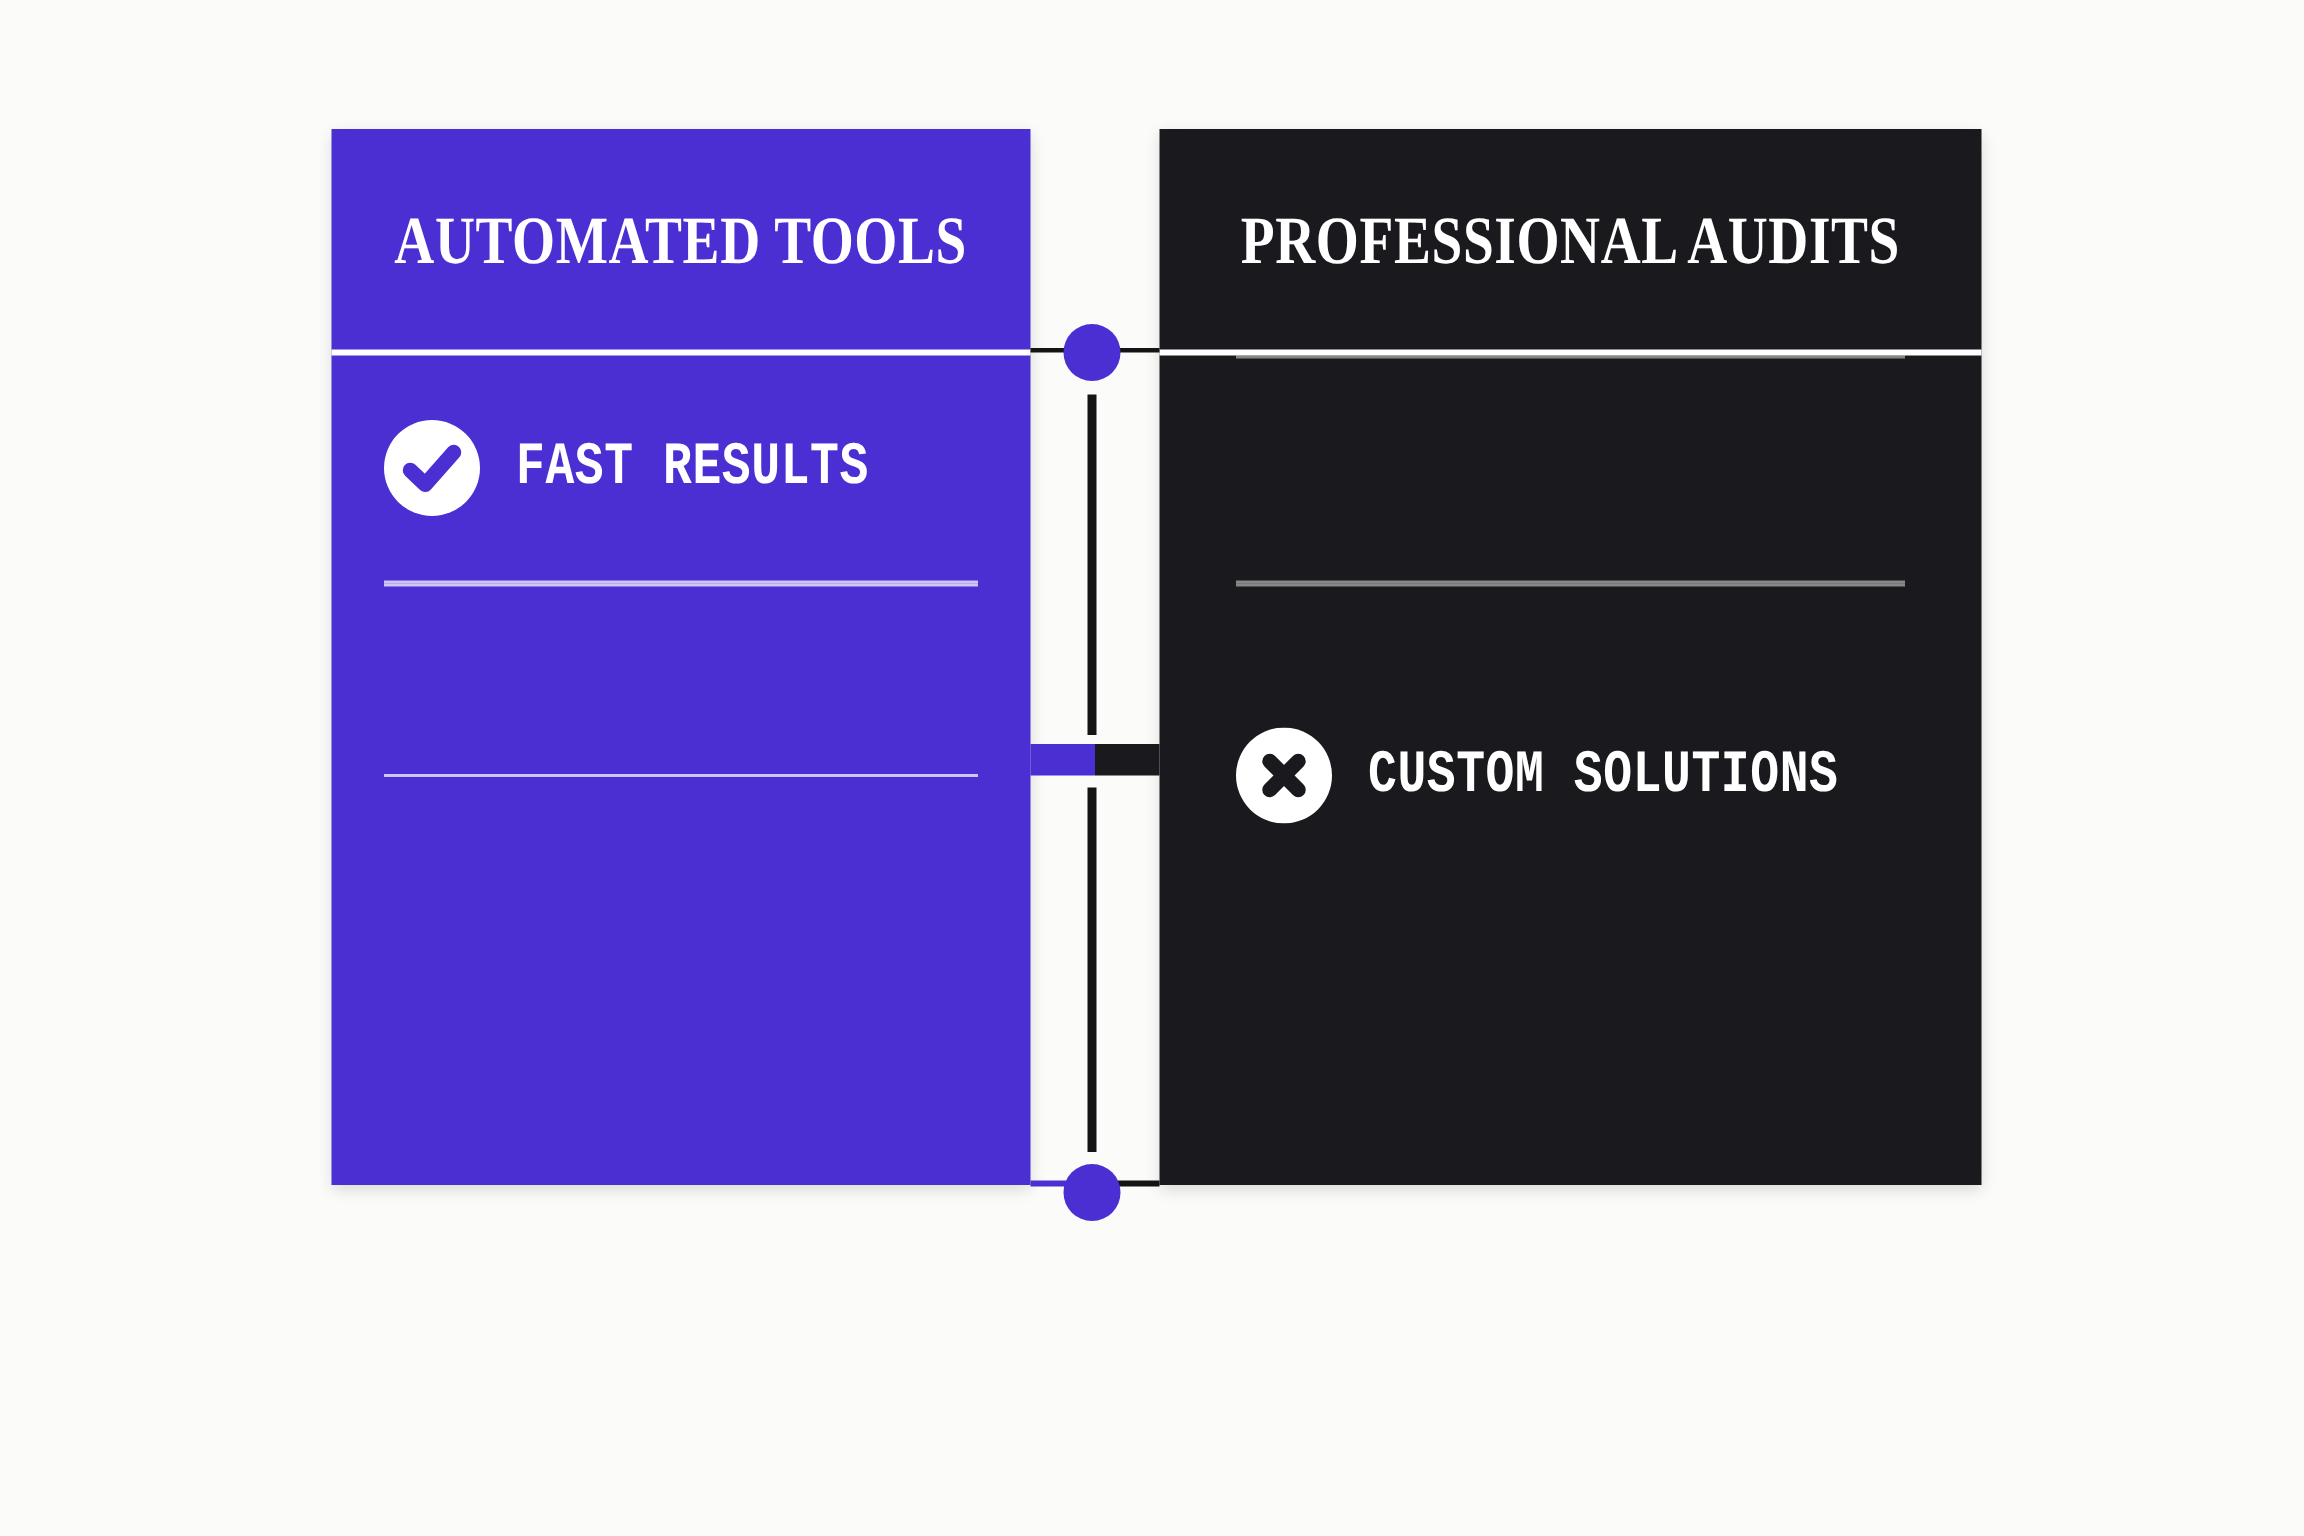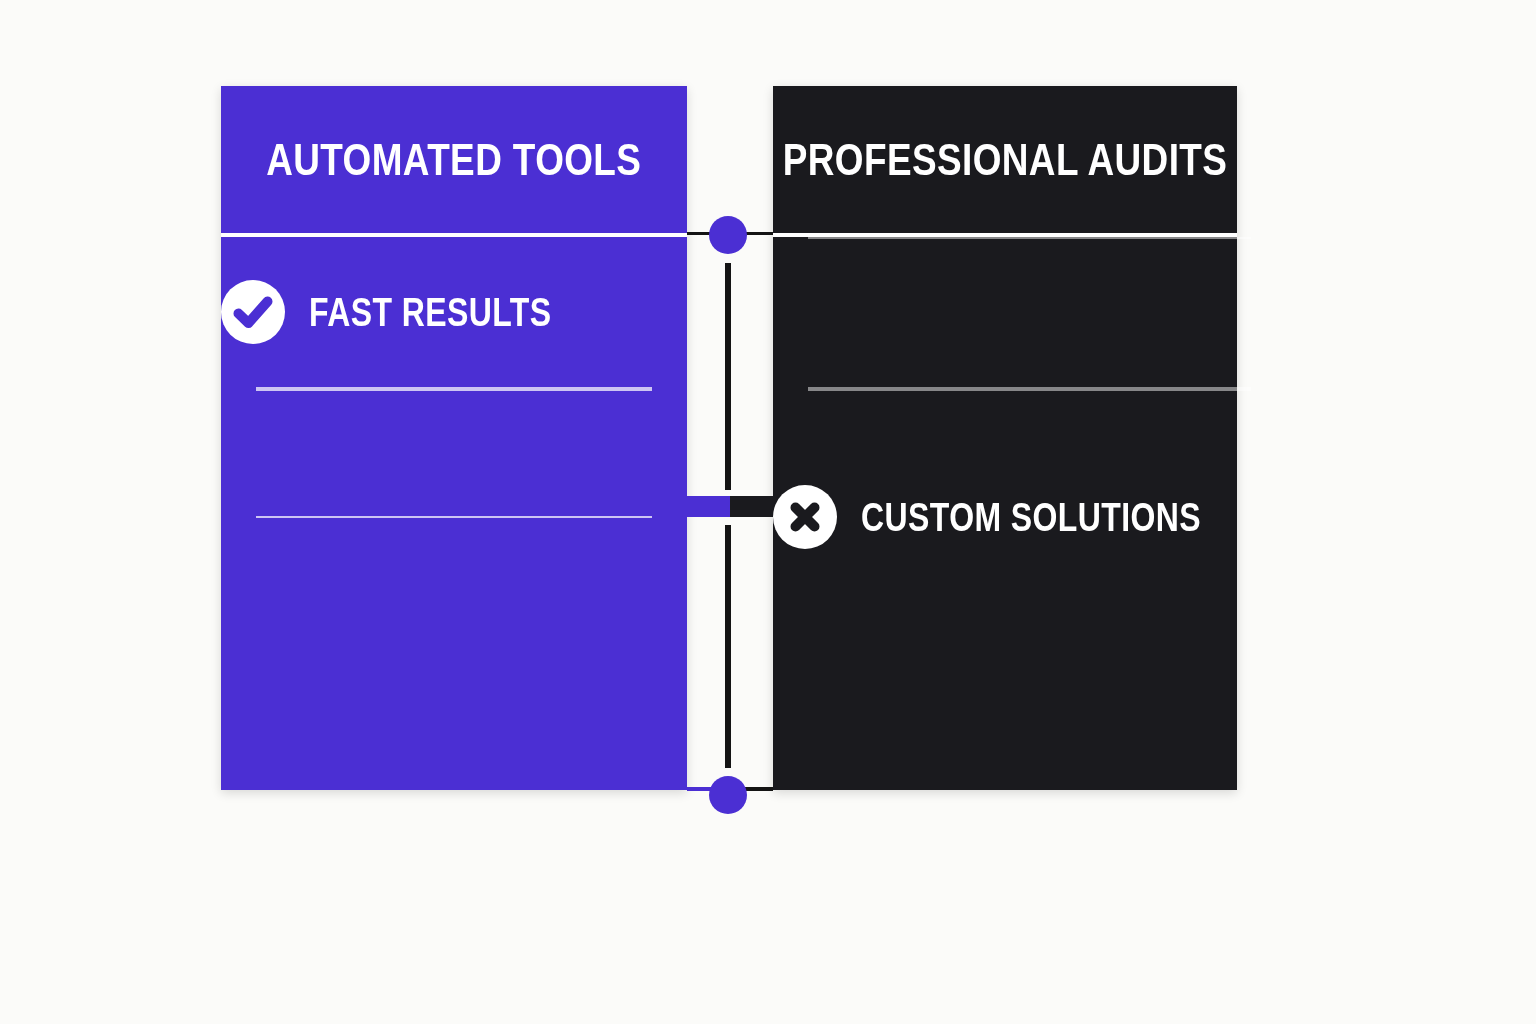--- a/index.html
+++ b/index.html
@@ -20,27 +20,28 @@
   
   .panel {
     position: absolute;
     top: 86px;
     height: 704px;
     box-shadow: 0 3px 10px rgba(0,0,0,0.14);
     display: flex;
     flex-direction: column;
   }
   .panel-left  { left: 221px; width: 466px; background: var(--accent-purple); }
-  .panel-right { left: 773px; width: 464px; background: var(--panel-dark); }
+  .panel-right { left: 773px; width: 548px; background: var(--panel-dark); align-items: center; }
 
   .panel-header {
     height: 147px;
     display: flex;
     align-items: center;
     justify-content: center;
+    font-family: Liberation Serif, serif;
   }
   .panel-title {
     color: #ffffff;
     font-size: 45px;
     font-weight: bold;
     letter-spacing: 0.5px;
     white-space: nowrap;
     transform: scaleX(0.82);
     transform-origin: center center;
   }
@@ -52,20 +53,22 @@
   }
 
   .panel-items {
     flex: 1;
     display: grid;
     grid-template-rows: 150px 2px 127px 2px 125px 2px 1fr;
   }
   .item-row {
     display: flex;
     align-items: center;
+    padding-left: 35px;
+    font-family: Liberation Mono, monospace;
   }
   .item-icon {
     width: 64px; height: 64px;
     flex: none;
     margin-right: 24px;
   }
   .item-label {
     color: #ffffff;
     font-size: 40px;
     font-weight: bold;

